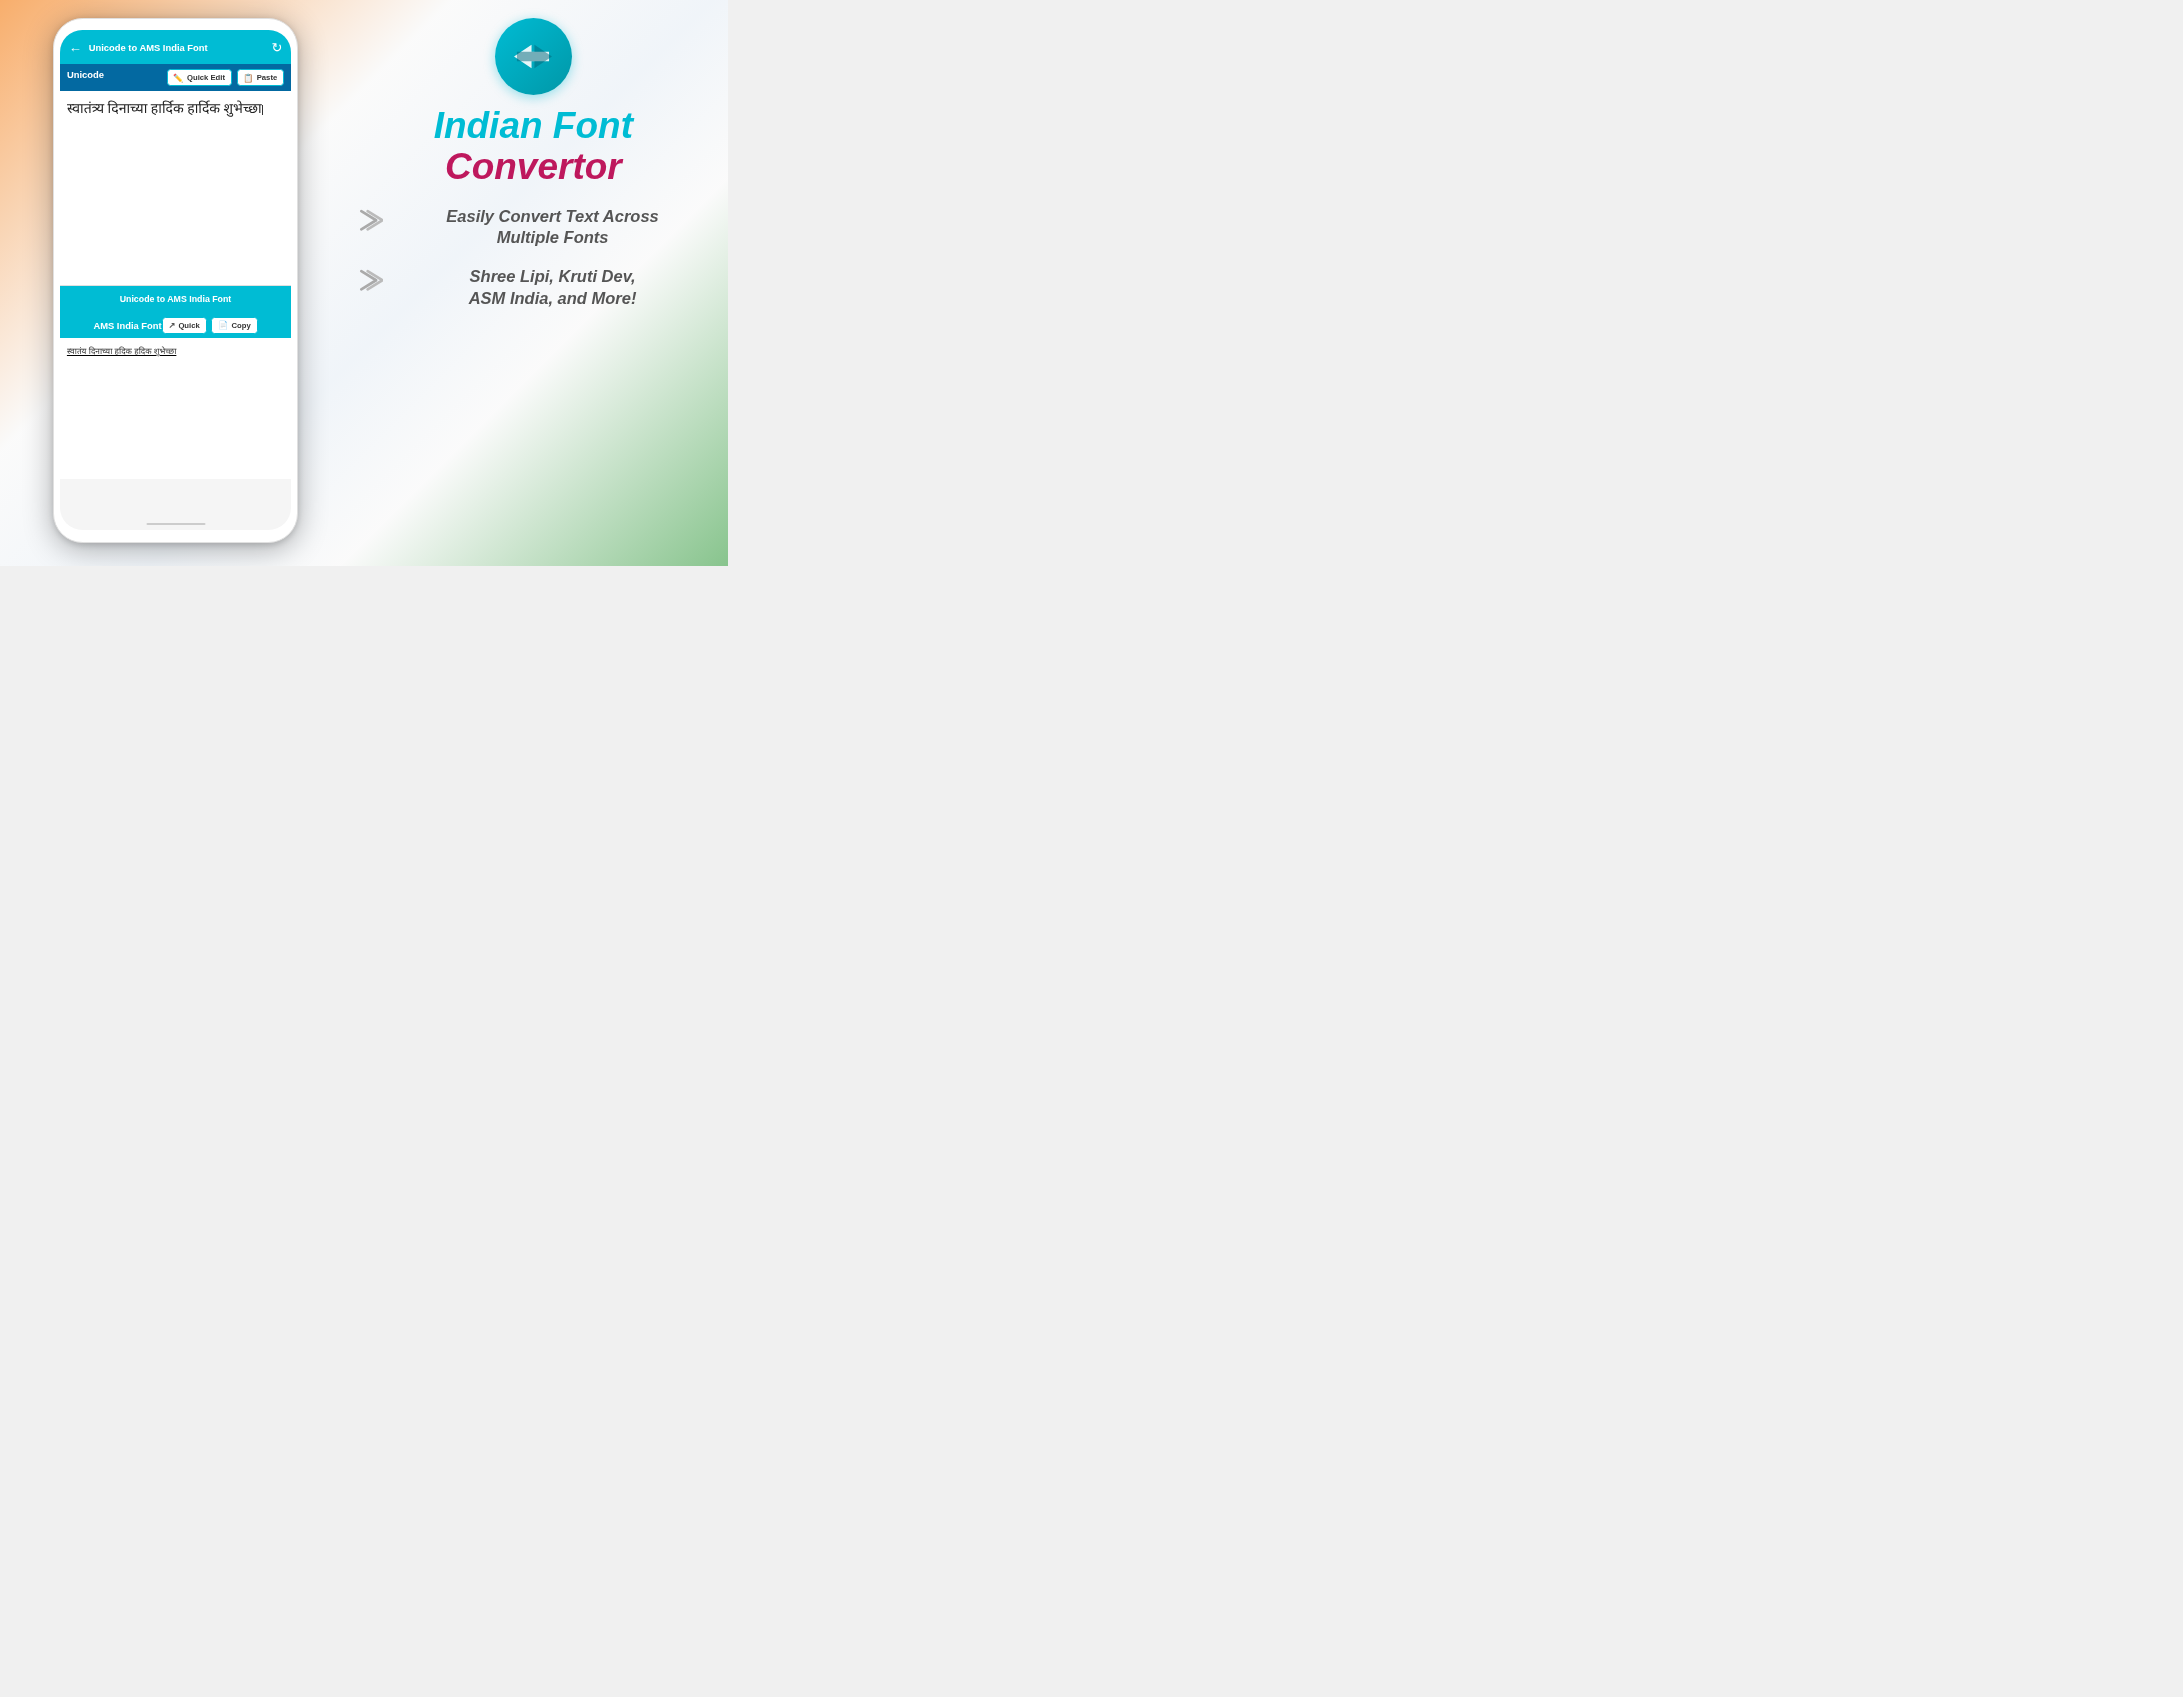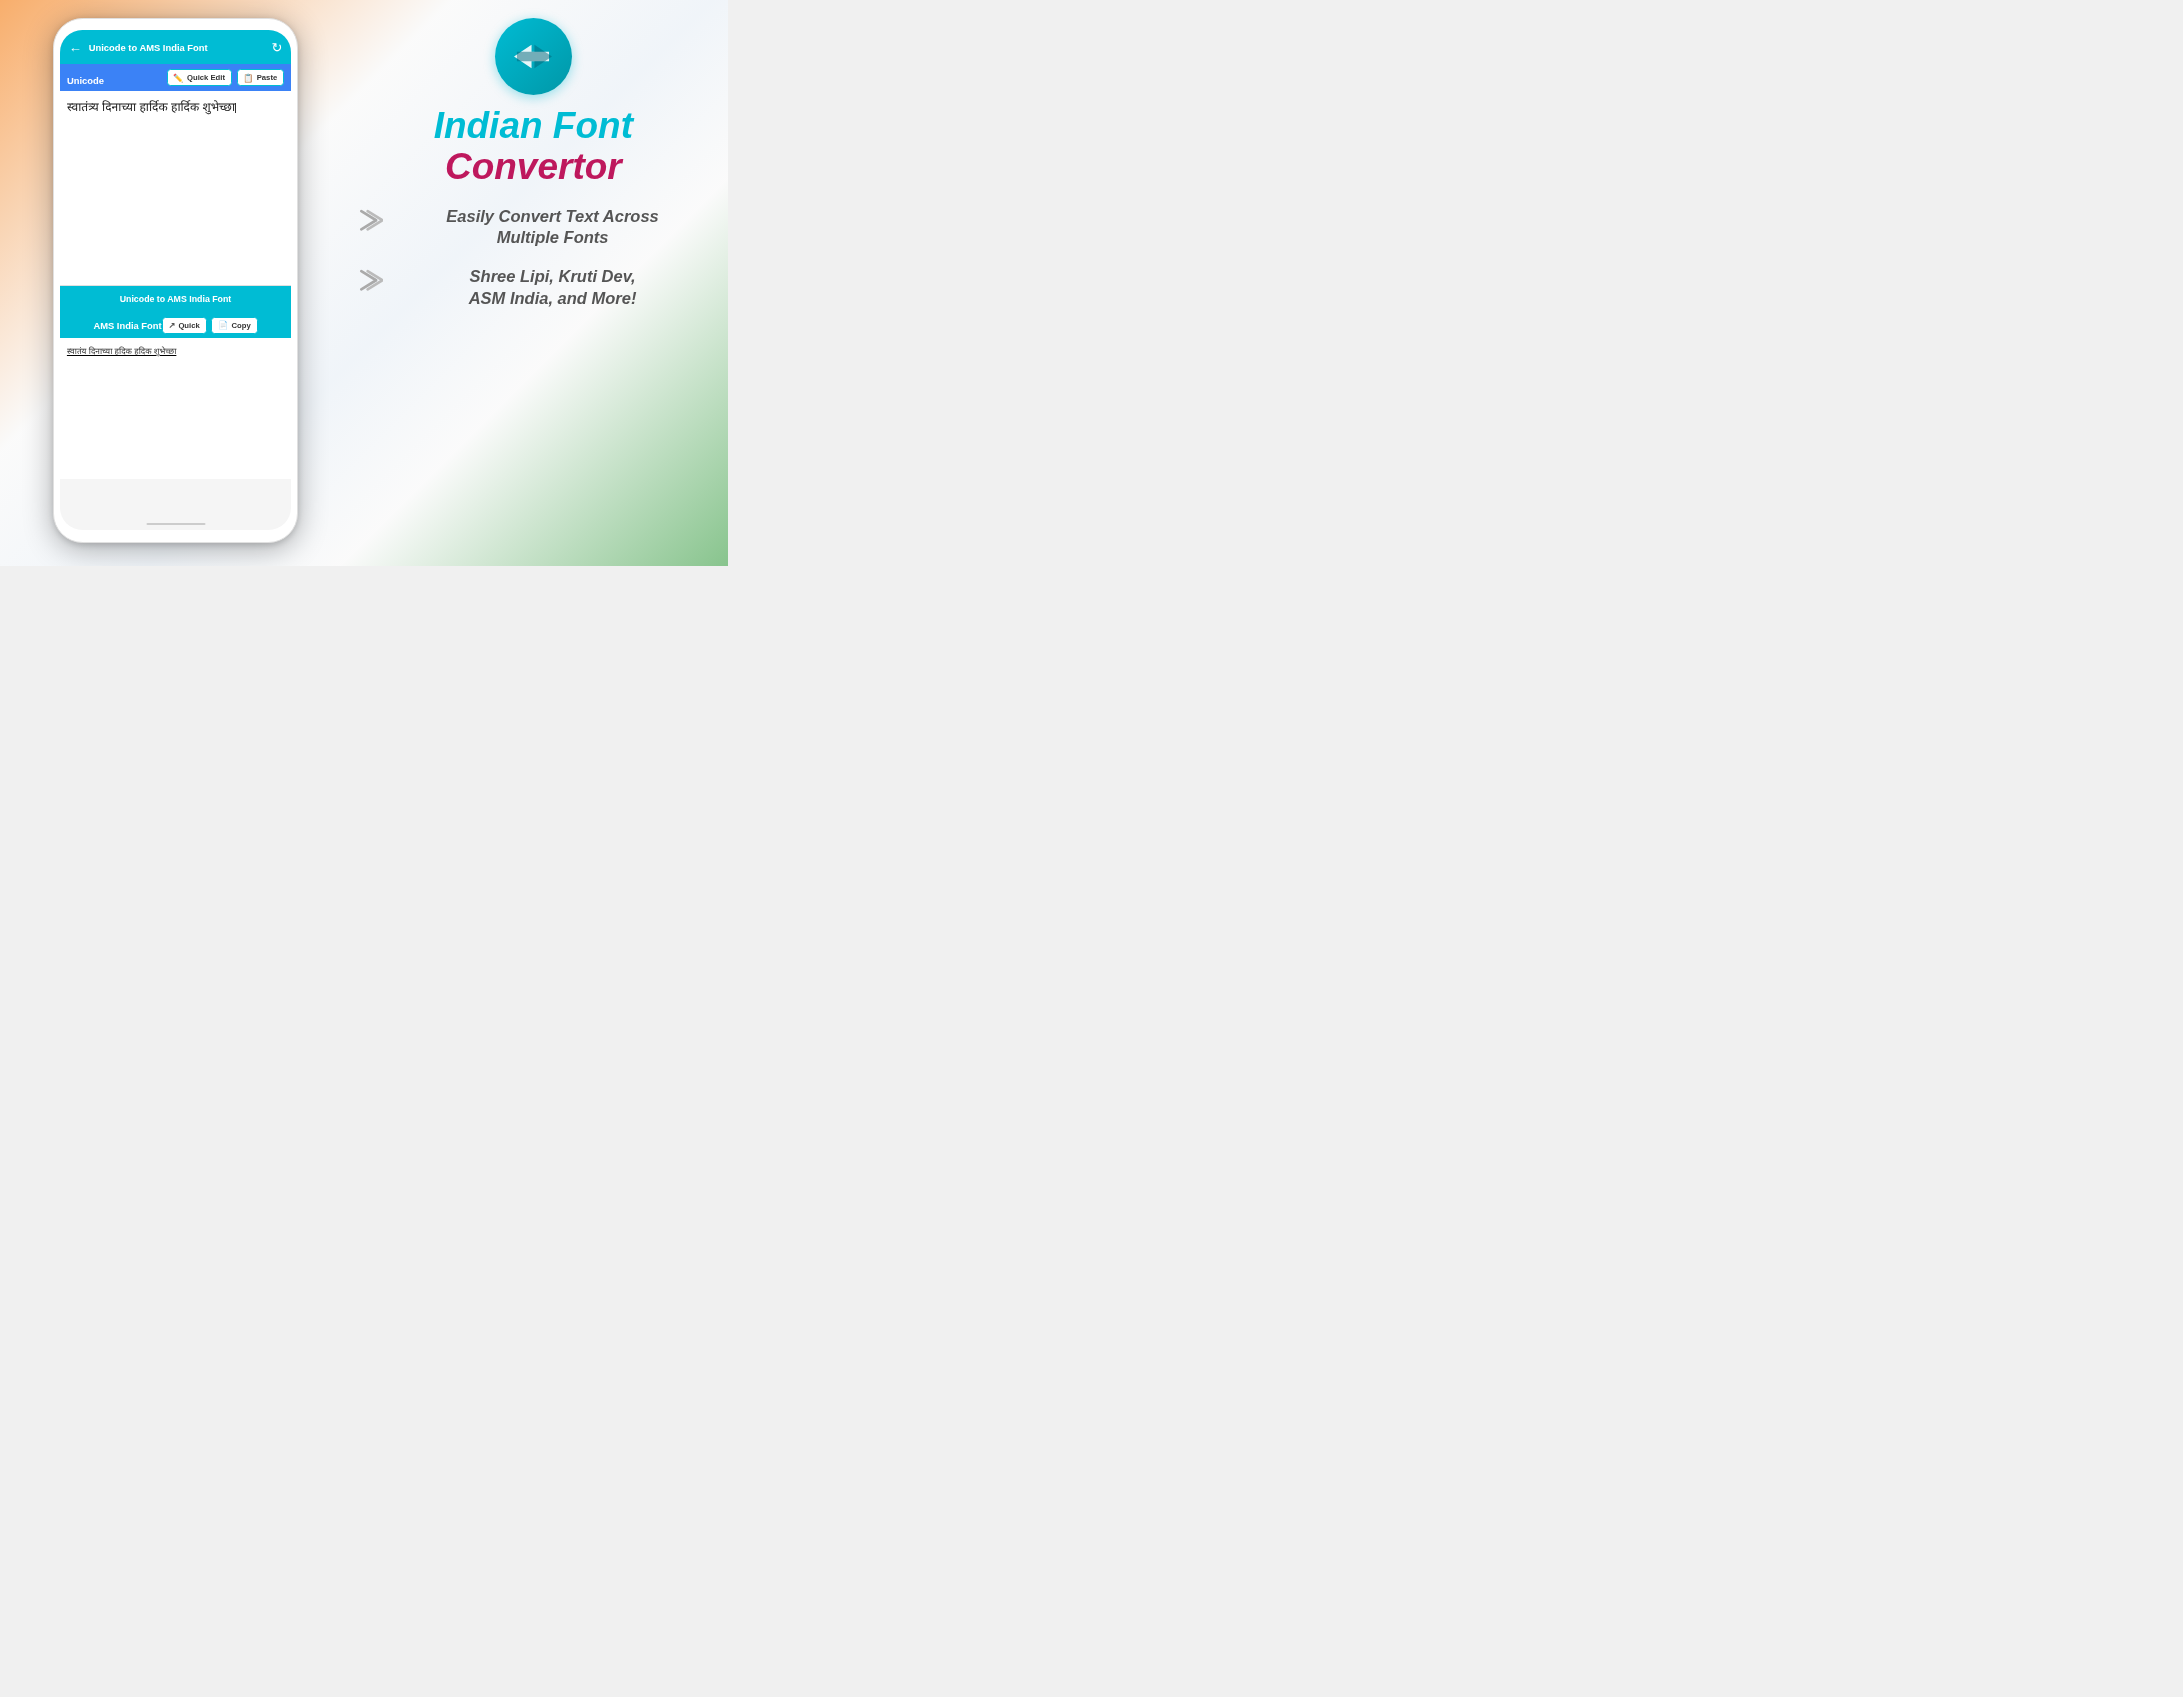--- a/index.html
+++ b/index.html
@@ -79,24 +79,24 @@
       flex: 1;
     }
 
     .refresh-icon {
       color: white;
       font-size: 13px;
     }
 
     
     .section-header {
-      background: #3b82f6;
+      background: #0369a1;
       padding: 4.7px 7px;
       display: flex;
-      align-items: flex-end;
+      align-items: flex-start;
       justify-content: space-between;
     }
 
     .section-label {
       color: white;
       font-size: 9.4px;
       font-weight: bold;
     }
 
     .header-buttons {
@@ -124,23 +124,24 @@
     }
 
     .unicode-input-area {
       background: white;
       min-height: 195px;
       padding: 7px;
       border-bottom: 0.6px solid #e0e0e0;
     }
 
     .unicode-text {
-      font-size: 12px;
+      font-size: 14px;
       color: #222;
       line-height: 1.6;
+      font-family: Liberation Serif, serif;
     }
 
     .cursor {
       display: inline-block;
       width: 1.2px;
       height: 9.4px;
       background: #333;
       vertical-align: text-bottom;
       animation: blink 1s step-end infinite;
     }

